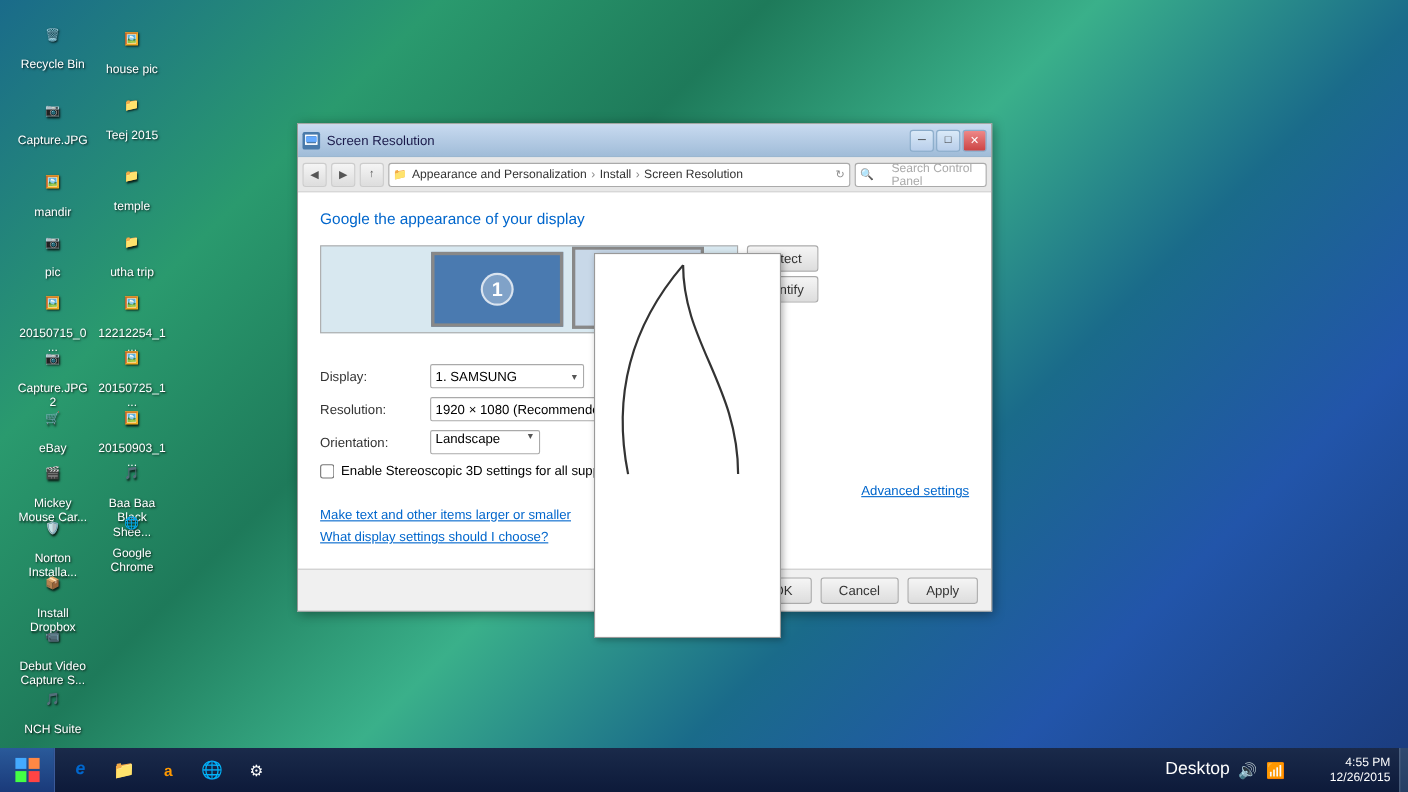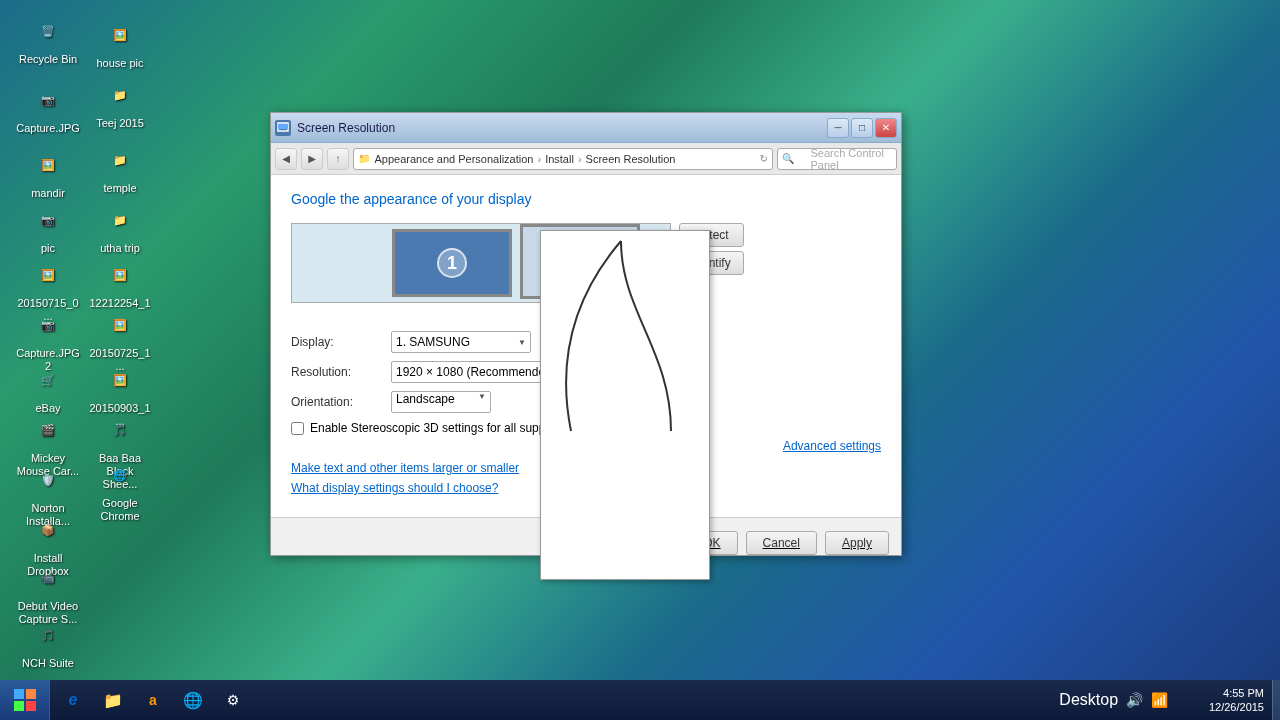--- a/index.html
+++ b/index.html
@@ -355,25 +355,24 @@
       font-size: 12px;
       display: block;
       margin-bottom: 6px;
     }
 
     .window-footer {
       height: 38px;
       background: #f0f0f0;
       border-top: 1px solid #ccc;
       display: flex;
-      align-items: flex-end;
+      align-items: center;
       justify-content: flex-end;
       padding: 0 12px;
       gap: 8px;
-      text-decoration: underline;
     }
     .footer-btn {
       height: 24px;
       padding: 0 16px;
       border: 1px solid #aaa;
       border-radius: 3px;
       background: linear-gradient(to bottom, #f5f5f5, #ddd);
       cursor: pointer;
       font-size: 12px;
       color: #333;

